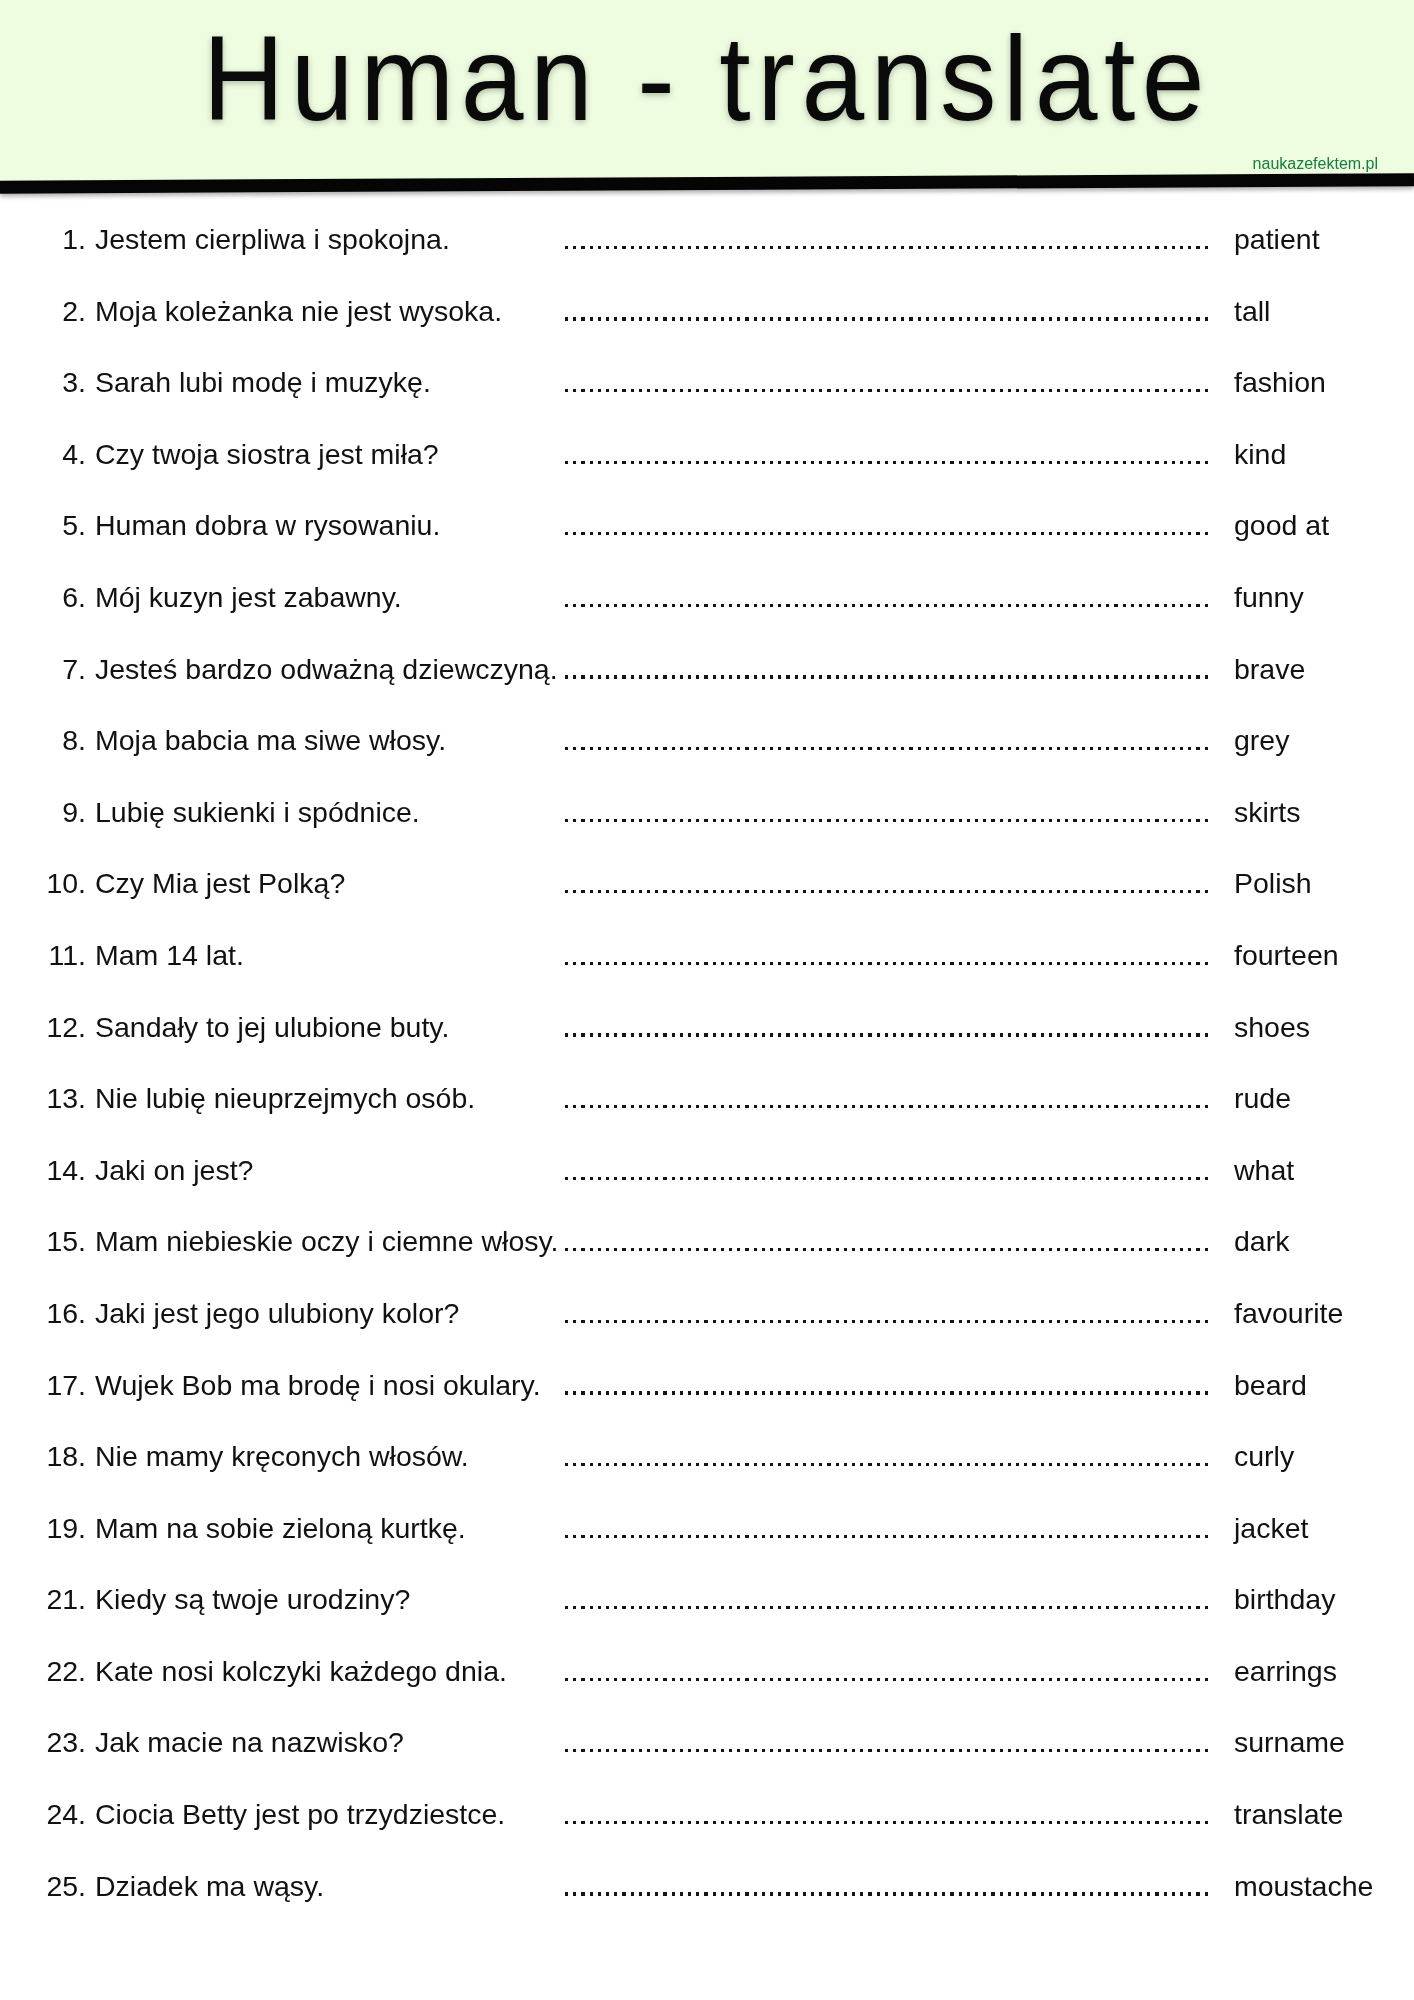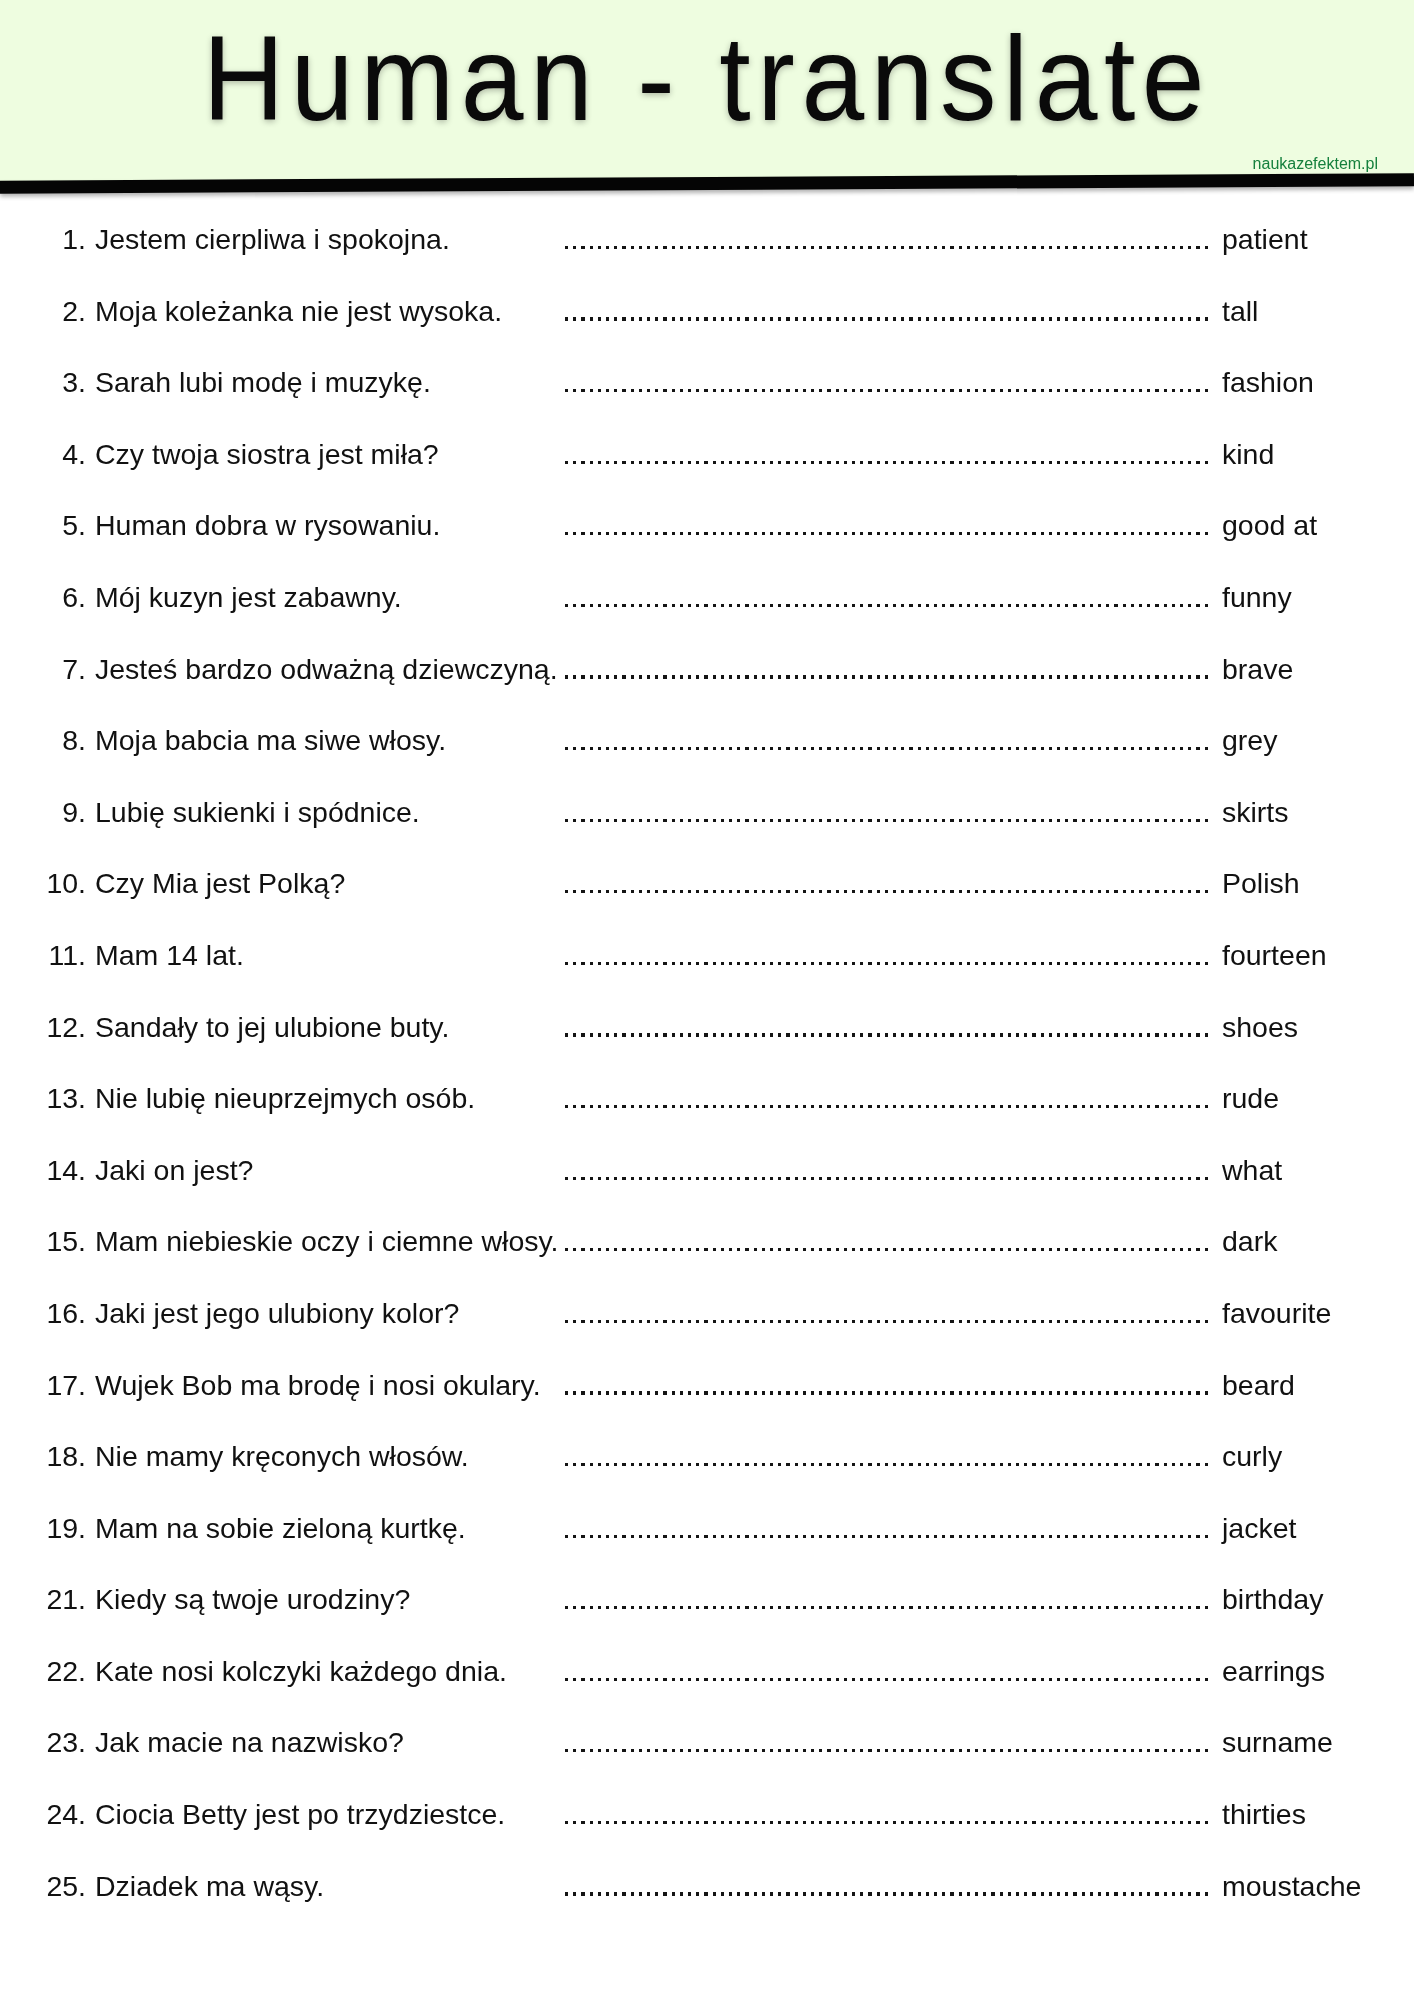--- a/index.html
+++ b/index.html
@@ -76,21 +76,21 @@
     overflow: visible;
   }
   .leader {
     display: inline-block;
     width: 645px;
     height: 3.2px;
     background-image: repeating-linear-gradient(to right, #141414 0 3.2px, transparent 3.2px 8.2px);
     vertical-align: baseline;
   }
   .hint {
-    margin-left: 12px;
+    margin-left: 24px;
   }
 </style>
 </head>
 <body>
 
 <div class="page">
 
   <div class="header" style="background: rgb(238, 253, 224);">
     <div class="title" style="color: rgb(10, 10, 10);">Human - translate</div>
     <div class="watermark">naukazefektem.pl</div>
@@ -182,21 +182,21 @@
 
   <div class="row">
     <span class="num">22.</span><span class="pl">Kate nosi kolczyki każdego dnia.</span><span class="leader"></span><span class="hint">earrings</span>
   </div>
 
   <div class="row">
     <span class="num">23.</span><span class="pl">Jak macie na nazwisko?</span><span class="leader"></span><span class="hint">surname</span>
   </div>
 
   <div class="row">
-    <span class="num">24.</span><span class="pl">Ciocia Betty jest po trzydziestce.</span><span class="leader"></span><span class="hint">thirties</span>
+    <span class="num">24.</span><span class="pl">Ciocia Betty jest po trzydziestce.</span><span class="leader"></span><span class="hint">translate</span>
   </div>
 
   <div class="row">
     <span class="num">25.</span><span class="pl">Dziadek ma wąsy.</span><span class="leader"></span><span class="hint">moustache</span>
   </div>
 </div>
 
 </div>
 
 </body></html>

